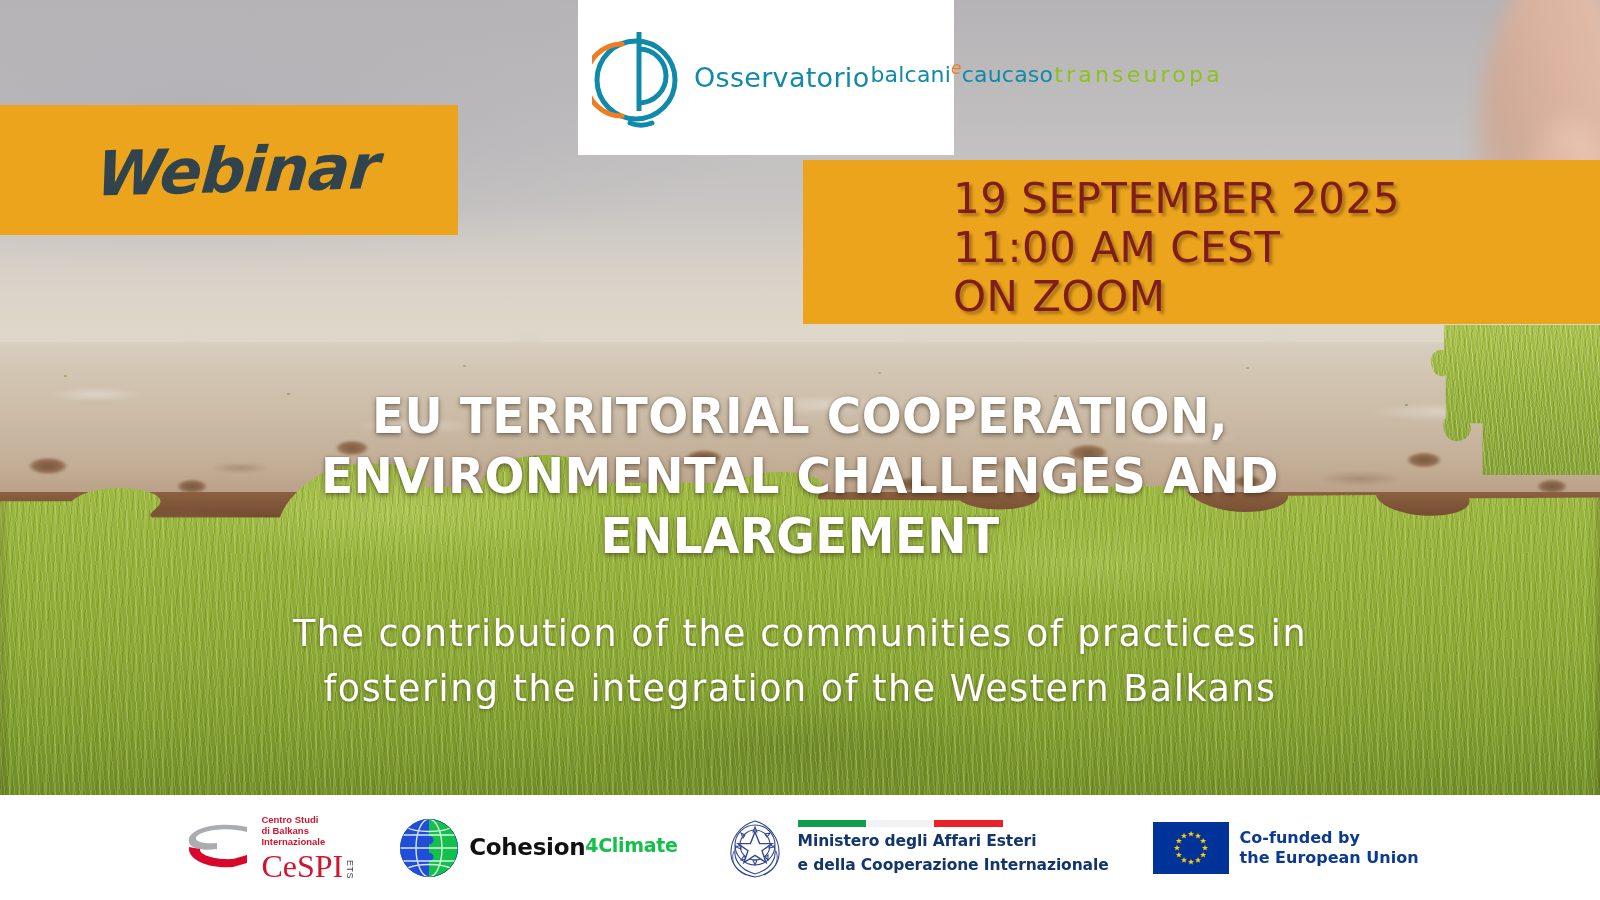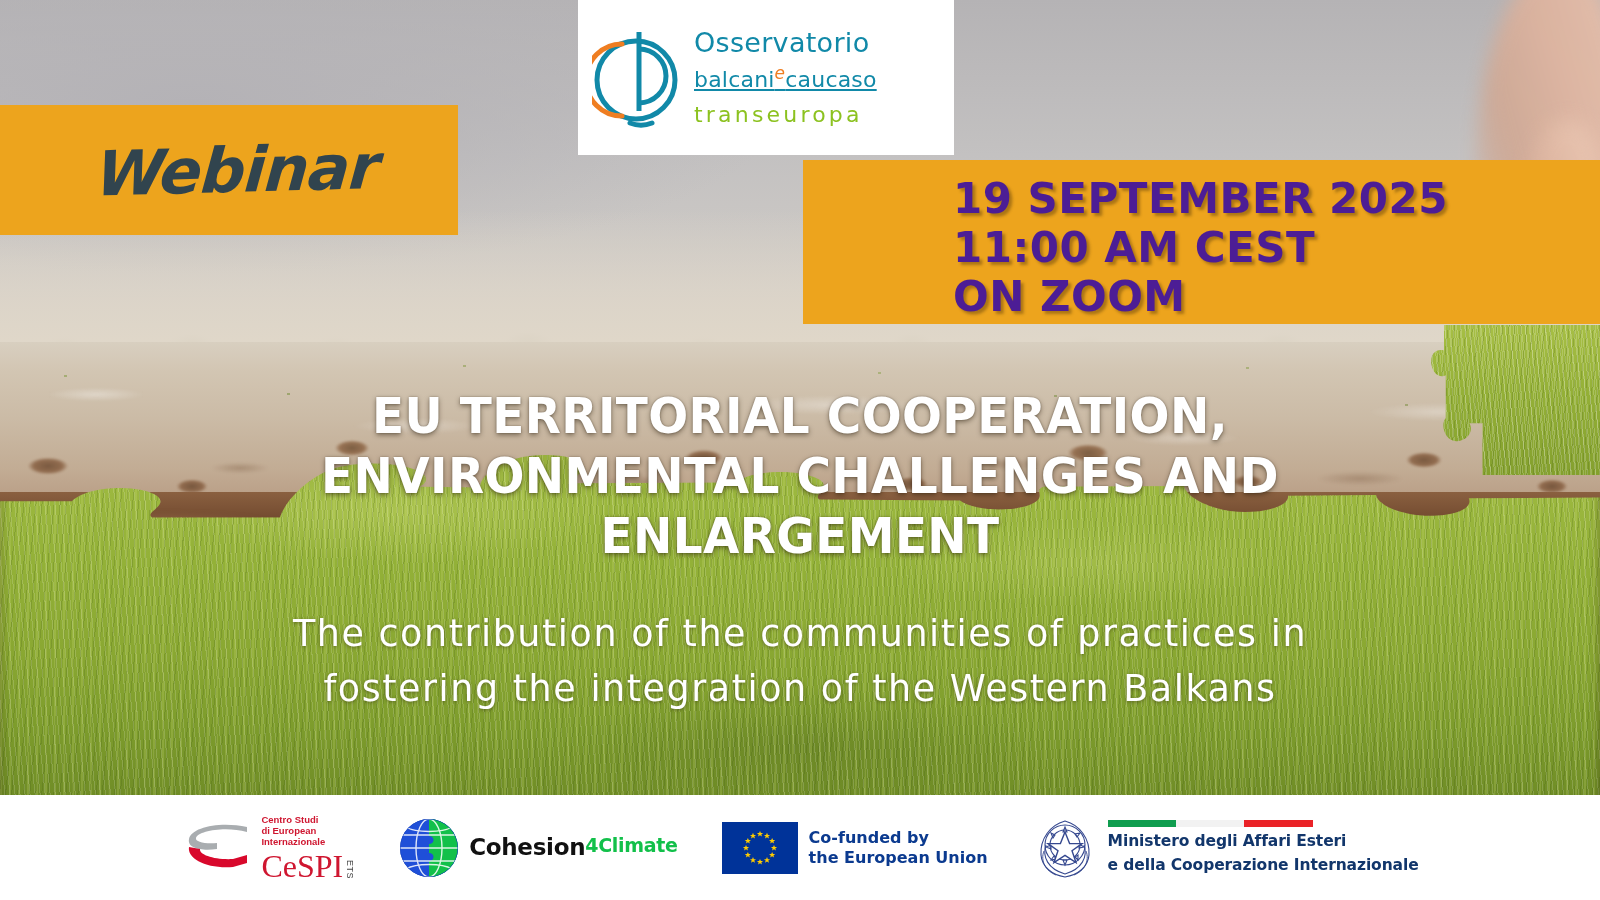--- a/index.html
+++ b/index.html
@@ -179,35 +179,35 @@
     padding-left:18px;white-space:nowrap;
   }
 
   .date-block{
     position:absolute;left:803px;top:160px;width:797px;height:164px;
     background:var(--orange);
     padding:14px 0 0 150px;
   }
   .date-line{
     font-family:"DejaVu Sans", sans-serif;
-    font-weight:700;font-size:42px;line-height:49px;color:#4c1d95;
+    font-weight:400;font-size:42px;line-height:49px;color:#7f1d1d;
     letter-spacing:.5px;white-space:nowrap;
     text-shadow:3px 3px 3px rgba(90,60,10,.45);
   }
 
   
   .logo-box{
     position:absolute;left:578px;top:0;width:376px;height:155px;
     background:#ffffff;display:flex;align-items:center;gap:10px;
     padding:14px 16px 14px 14px;
   }
   .logo-mark{width:92px;height:102px;flex:0 0 92px;}
-  .logo-text{display:flex;flex-direction:column;justify-content:center;gap:13px;}
+  .logo-text{display:flex;flex-direction:row;justify-content:center;gap:1px;}
   .lt1{font-family:"DejaVu Sans", sans-serif;font-size:27px;color:#1189a8;line-height:1;letter-spacing:.3px;}
-  .lt2{font-family:"DejaVu Sans", sans-serif;font-size:22px;color:#1189a8;line-height:1;letter-spacing:.2px;position:relative;text-decoration:underline;}
+  .lt2{font-family:"DejaVu Sans", sans-serif;font-size:22px;color:#1189a8;line-height:1;letter-spacing:.2px;position:relative;}
   .lt2 .ital-e{color:#ef7e22;font-style:italic;font-size:17px;position:relative;top:-8px;}
   .lt3{font-family:"DejaVu Sans", sans-serif;font-size:22px;color:#8cc220;line-height:1;letter-spacing:3.2px;}
 
   
   .headline{
     position:absolute;left:200px;top:386px;width:1200px;
     text-align:center;
     font-family:"DejaVu Sans", sans-serif;
     font-weight:700;font-size:50px;line-height:60px;color:#ffffff;
     letter-spacing:.4px;
@@ -374,21 +374,21 @@
     <div class="f-logo cespi">
       <span class="cespi-mark">
         <svg viewBox="0 0 72 58" width="72" height="58">
           <path d="M66 8 C40 2 10 8 8 20 C6 30 22 32 36 30 L36 24 C24 25 14 23 15 19 C17 12 44 7 66 13 Z" fill="#a9adb0"></path>
           <path d="M8 28 C6 40 26 50 52 48 L52 40 C34 41 18 36 19 30 Z" fill="#d8082c"></path>
           <path d="M52 40 L52 48 L66 44 L66 36 Z" fill="#d8082c"></path>
         </svg>
       </span>
       <div class="cespi-txt">
         <span class="cespi-sub">Centro Studi</span>
-        <span class="cespi-sub">di European</span>
+        <span class="cespi-sub">di Balkans</span>
         <span class="cespi-sub">Internazionale</span>
         <span class="cespi-name">
             <span>CeSPI</span>
             <span class="cespi-ets">ETS</span>
           </span>
       </div>
     </div>
 
     <div class="f-logo c4c">
       <span class="c4c-globe">
@@ -409,72 +409,20 @@
               <path d="M8 10 C18 16 44 16 54 10"></path>
               <path d="M8 52 C18 46 44 46 54 52"></path>
             </g>
             <circle cx="31" cy="31" r="29" fill="none" stroke="#0d3bb5" stroke-width="1"></circle>
           </g>
         </svg>
       </span>
       <div class="c4c-txt">
         <span class="c4c-1">Cohesion</span>
         <span class="c4c-2">4Climate</span>
-      </div>
-    </div>
-
-    <div class="f-logo eu">
-      <span class="eu-flag">
-        <svg viewBox="0 0 76 52" width="76" height="52">
-          <rect width="76" height="52" fill="#003399"></rect>
-          <g fill="#ffcc00" id="eustars">
-            <g transform="translate(38,26)">
-              <g transform="translate(0,-14)">
-                  <polygon points="0,-3.1 0.9,-0.95 3.1,-0.95 1.3,0.45 2.0,2.6 0,1.3 -2.0,2.6 -1.3,0.45 -3.1,-0.95 -0.9,-0.95"></polygon>
-                </g>
-              <g transform="rotate(30) translate(0,-14) rotate(-30)">
-                  <polygon points="0,-3.1 0.9,-0.95 3.1,-0.95 1.3,0.45 2.0,2.6 0,1.3 -2.0,2.6 -1.3,0.45 -3.1,-0.95 -0.9,-0.95"></polygon>
-                </g>
-              <g transform="rotate(60) translate(0,-14) rotate(-60)">
-                  <polygon points="0,-3.1 0.9,-0.95 3.1,-0.95 1.3,0.45 2.0,2.6 0,1.3 -2.0,2.6 -1.3,0.45 -3.1,-0.95 -0.9,-0.95"></polygon>
-                </g>
-              <g transform="rotate(90) translate(0,-14) rotate(-90)">
-                  <polygon points="0,-3.1 0.9,-0.95 3.1,-0.95 1.3,0.45 2.0,2.6 0,1.3 -2.0,2.6 -1.3,0.45 -3.1,-0.95 -0.9,-0.95"></polygon>
-                </g>
-              <g transform="rotate(120) translate(0,-14) rotate(-120)">
-                  <polygon points="0,-3.1 0.9,-0.95 3.1,-0.95 1.3,0.45 2.0,2.6 0,1.3 -2.0,2.6 -1.3,0.45 -3.1,-0.95 -0.9,-0.95"></polygon>
-                </g>
-              <g transform="rotate(150) translate(0,-14) rotate(-150)">
-                  <polygon points="0,-3.1 0.9,-0.95 3.1,-0.95 1.3,0.45 2.0,2.6 0,1.3 -2.0,2.6 -1.3,0.45 -3.1,-0.95 -0.9,-0.95"></polygon>
-                </g>
-              <g transform="rotate(180) translate(0,-14) rotate(-180)">
-                  <polygon points="0,-3.1 0.9,-0.95 3.1,-0.95 1.3,0.45 2.0,2.6 0,1.3 -2.0,2.6 -1.3,0.45 -3.1,-0.95 -0.9,-0.95"></polygon>
-                </g>
-              <g transform="rotate(210) translate(0,-14) rotate(-210)">
-                  <polygon points="0,-3.1 0.9,-0.95 3.1,-0.95 1.3,0.45 2.0,2.6 0,1.3 -2.0,2.6 -1.3,0.45 -3.1,-0.95 -0.9,-0.95"></polygon>
-                </g>
-              <g transform="rotate(240) translate(0,-14) rotate(-240)">
-                  <polygon points="0,-3.1 0.9,-0.95 3.1,-0.95 1.3,0.45 2.0,2.6 0,1.3 -2.0,2.6 -1.3,0.45 -3.1,-0.95 -0.9,-0.95"></polygon>
-                </g>
-              <g transform="rotate(270) translate(0,-14) rotate(-270)">
-                  <polygon points="0,-3.1 0.9,-0.95 3.1,-0.95 1.3,0.45 2.0,2.6 0,1.3 -2.0,2.6 -1.3,0.45 -3.1,-0.95 -0.9,-0.95"></polygon>
-                </g>
-              <g transform="rotate(300) translate(0,-14) rotate(-300)">
-                  <polygon points="0,-3.1 0.9,-0.95 3.1,-0.95 1.3,0.45 2.0,2.6 0,1.3 -2.0,2.6 -1.3,0.45 -3.1,-0.95 -0.9,-0.95"></polygon>
-                </g>
-              <g transform="rotate(330) translate(0,-14) rotate(-330)">
-                  <polygon points="0,-3.1 0.9,-0.95 3.1,-0.95 1.3,0.45 2.0,2.6 0,1.3 -2.0,2.6 -1.3,0.45 -3.1,-0.95 -0.9,-0.95"></polygon>
-                </g>
-            </g>
-          </g>
-        </svg>
-      </span>
-      <div class="eu-txt">
-        <span class="eu-1">Co-funded by</span>
-        <span class="eu-2">the European Union</span>
       </div>
     </div>
 
     <div class="f-logo maeci">
       <span class="maeci-emblem">
         <svg viewBox="0 0 66 66" width="66" height="66">
           <g fill="none" stroke="#35488f" stroke-width="1.1">
             <path d="M33 6 C18 10 8 24 9 40 C10 52 20 60 33 62 C46 60 56 52 57 40 C58 24 48 10 33 6 Z"></path>
             <path d="M14 30 C10 42 16 54 33 59 C50 54 56 42 52 30"></path>
             <circle cx="33" cy="30" r="20"></circle>
@@ -501,14 +449,66 @@
         <span class="tricolor">
           <i class="tc-g"></i>
           <i class="tc-w"></i>
           <i class="tc-r"></i>
         </span>
         <span class="maeci-l1">Ministero degli Affari Esteri</span>
         <span class="maeci-l2">e della Cooperazione Internazionale</span>
       </div>
     </div>
 
+    <div class="f-logo eu">
+      <span class="eu-flag">
+        <svg viewBox="0 0 76 52" width="76" height="52">
+          <rect width="76" height="52" fill="#003399"></rect>
+          <g fill="#ffcc00" id="eustars">
+            <g transform="translate(38,26)">
+              <g transform="translate(0,-14)">
+                  <polygon points="0,-3.1 0.9,-0.95 3.1,-0.95 1.3,0.45 2.0,2.6 0,1.3 -2.0,2.6 -1.3,0.45 -3.1,-0.95 -0.9,-0.95"></polygon>
+                </g>
+              <g transform="rotate(30) translate(0,-14) rotate(-30)">
+                  <polygon points="0,-3.1 0.9,-0.95 3.1,-0.95 1.3,0.45 2.0,2.6 0,1.3 -2.0,2.6 -1.3,0.45 -3.1,-0.95 -0.9,-0.95"></polygon>
+                </g>
+              <g transform="rotate(60) translate(0,-14) rotate(-60)">
+                  <polygon points="0,-3.1 0.9,-0.95 3.1,-0.95 1.3,0.45 2.0,2.6 0,1.3 -2.0,2.6 -1.3,0.45 -3.1,-0.95 -0.9,-0.95"></polygon>
+                </g>
+              <g transform="rotate(90) translate(0,-14) rotate(-90)">
+                  <polygon points="0,-3.1 0.9,-0.95 3.1,-0.95 1.3,0.45 2.0,2.6 0,1.3 -2.0,2.6 -1.3,0.45 -3.1,-0.95 -0.9,-0.95"></polygon>
+                </g>
+              <g transform="rotate(120) translate(0,-14) rotate(-120)">
+                  <polygon points="0,-3.1 0.9,-0.95 3.1,-0.95 1.3,0.45 2.0,2.6 0,1.3 -2.0,2.6 -1.3,0.45 -3.1,-0.95 -0.9,-0.95"></polygon>
+                </g>
+              <g transform="rotate(150) translate(0,-14) rotate(-150)">
+                  <polygon points="0,-3.1 0.9,-0.95 3.1,-0.95 1.3,0.45 2.0,2.6 0,1.3 -2.0,2.6 -1.3,0.45 -3.1,-0.95 -0.9,-0.95"></polygon>
+                </g>
+              <g transform="rotate(180) translate(0,-14) rotate(-180)">
+                  <polygon points="0,-3.1 0.9,-0.95 3.1,-0.95 1.3,0.45 2.0,2.6 0,1.3 -2.0,2.6 -1.3,0.45 -3.1,-0.95 -0.9,-0.95"></polygon>
+                </g>
+              <g transform="rotate(210) translate(0,-14) rotate(-210)">
+                  <polygon points="0,-3.1 0.9,-0.95 3.1,-0.95 1.3,0.45 2.0,2.6 0,1.3 -2.0,2.6 -1.3,0.45 -3.1,-0.95 -0.9,-0.95"></polygon>
+                </g>
+              <g transform="rotate(240) translate(0,-14) rotate(-240)">
+                  <polygon points="0,-3.1 0.9,-0.95 3.1,-0.95 1.3,0.45 2.0,2.6 0,1.3 -2.0,2.6 -1.3,0.45 -3.1,-0.95 -0.9,-0.95"></polygon>
+                </g>
+              <g transform="rotate(270) translate(0,-14) rotate(-270)">
+                  <polygon points="0,-3.1 0.9,-0.95 3.1,-0.95 1.3,0.45 2.0,2.6 0,1.3 -2.0,2.6 -1.3,0.45 -3.1,-0.95 -0.9,-0.95"></polygon>
+                </g>
+              <g transform="rotate(300) translate(0,-14) rotate(-300)">
+                  <polygon points="0,-3.1 0.9,-0.95 3.1,-0.95 1.3,0.45 2.0,2.6 0,1.3 -2.0,2.6 -1.3,0.45 -3.1,-0.95 -0.9,-0.95"></polygon>
+                </g>
+              <g transform="rotate(330) translate(0,-14) rotate(-330)">
+                  <polygon points="0,-3.1 0.9,-0.95 3.1,-0.95 1.3,0.45 2.0,2.6 0,1.3 -2.0,2.6 -1.3,0.45 -3.1,-0.95 -0.9,-0.95"></polygon>
+                </g>
+            </g>
+          </g>
+        </svg>
+      </span>
+      <div class="eu-txt">
+        <span class="eu-1">Co-funded by</span>
+        <span class="eu-2">the European Union</span>
+      </div>
+    </div>
+
   </div>
 </div>
 
 </body></html>

